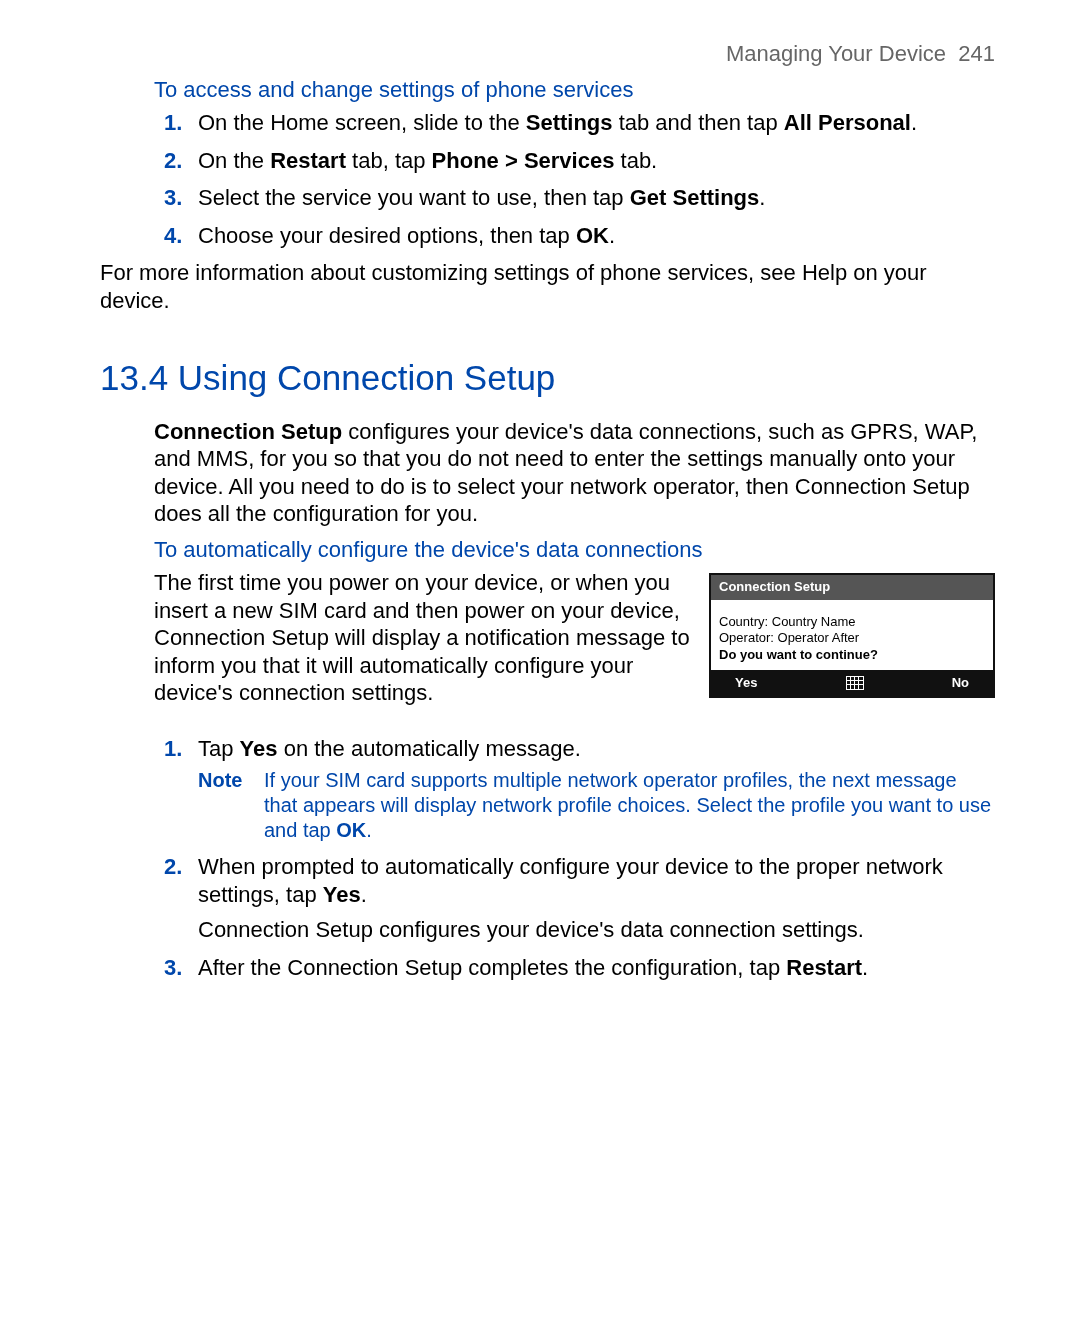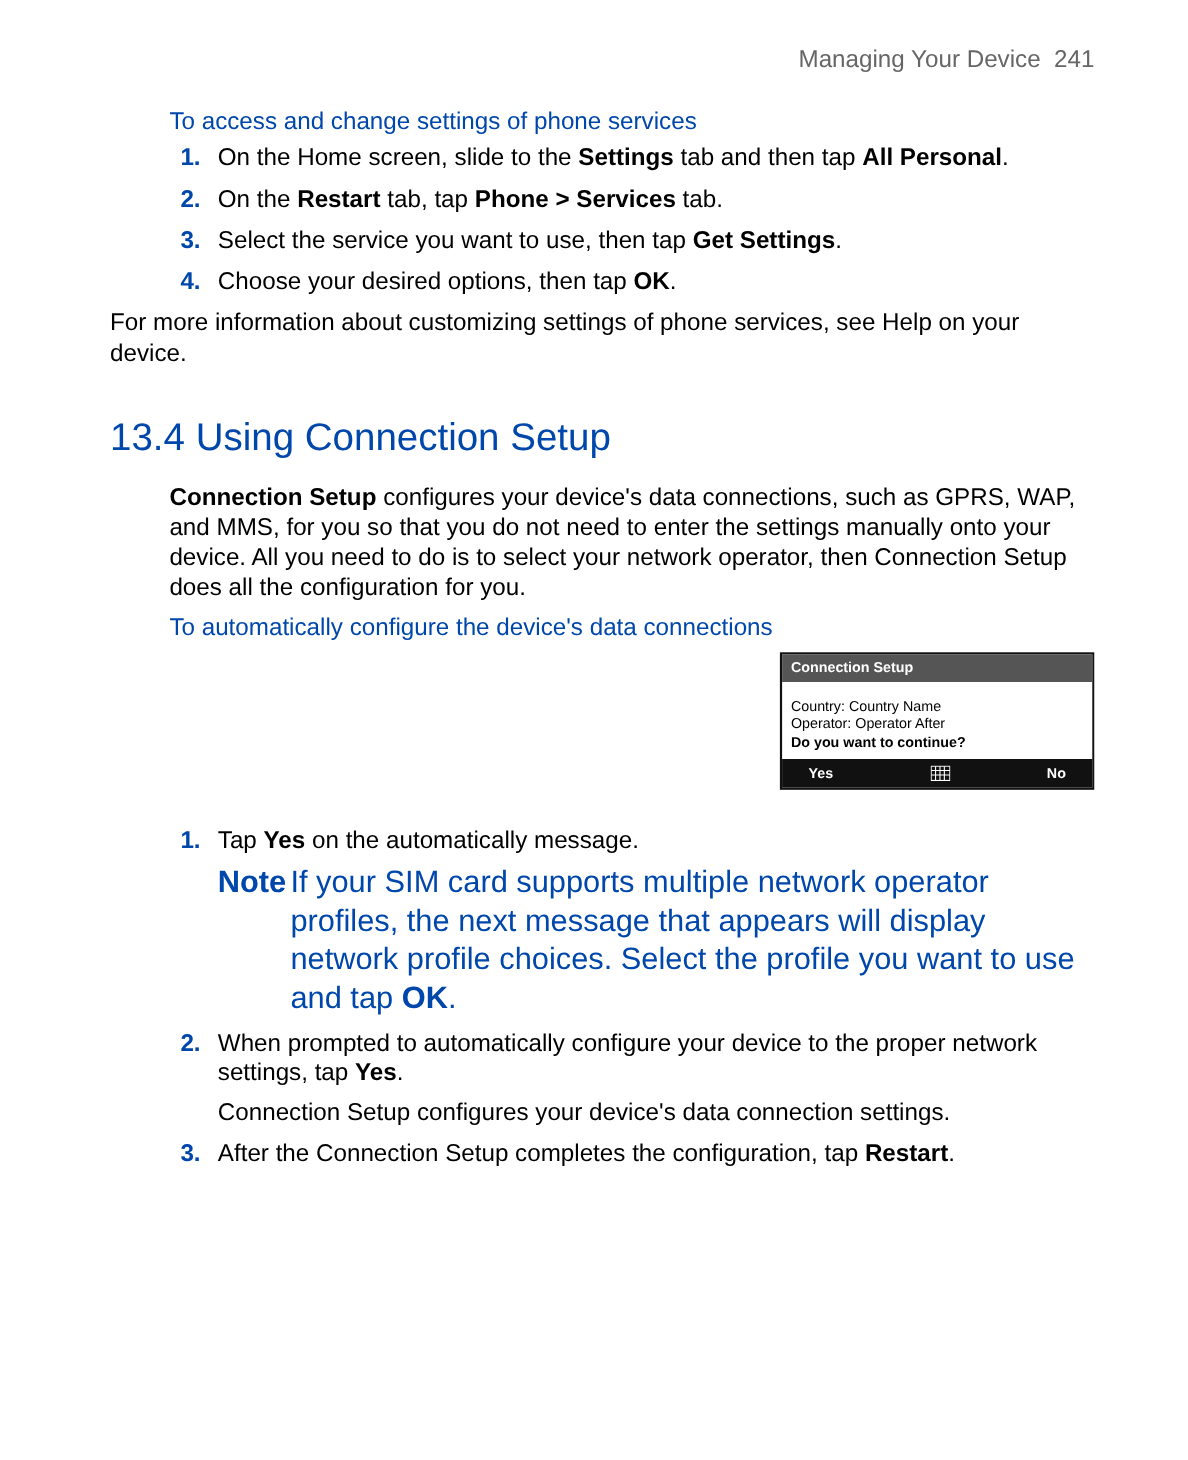--- a/index.html
+++ b/index.html
@@ -10,21 +10,21 @@
     box-sizing: border-box;
     color: #000;
     line-height: 1.25;
     font-size: 22px;
     background: #fff;
   }
   .page-header {
     text-align: right;
     color: #666;
     font-size: 22px;
-    margin-bottom: 28px;
+    margin-bottom: 8px;
   }
   .sub-heading {
     color: #0047AB;
     font-weight: normal;
     font-size: 22px;
     margin: 8px 0 6px 54px;
   }
   .section-heading {
     color: #0047AB;
     font-weight: normal;
@@ -93,21 +93,21 @@
   }
   .kbicon {
     width: 18px; height: 14px;
     display: inline-block;
   }
   .kbicon svg { display:block; }
   .note-row {
     display: flex;
     margin: 6px 0 8px 0;
     color: #0047AB;
-    font-size: 28px;
+    font-size: 20px;
     line-height: 1.25;
   }
   .note-row .note-label {
     font-weight: bold;
     min-width: 66px;
   }
   .note-row .note-text { flex: 1; }
 </style>
 </head>
 <body>
@@ -152,20 +152,21 @@
             <line x1="0.5" y1="4.5" x2="17.5" y2="4.5" stroke="#fff"></line>
             <line x1="0.5" y1="8.5" x2="17.5" y2="8.5" stroke="#fff"></line>
             <line x1="4.5" y1="0.5" x2="4.5" y2="13.5" stroke="#fff"></line>
             <line x1="8.5" y1="0.5" x2="8.5" y2="13.5" stroke="#fff"></line>
             <line x1="12.5" y1="0.5" x2="12.5" y2="13.5" stroke="#fff"></line>
           </svg>
       </span>
       <span>No</span>
     </div>
   </div>
+  <p>The first time you power on your device, or when you insert a new SIM card and then power on your device, Connection Setup will display a notification message to inform you that it will automatically configure your device's connection settings.</p>
 </div>
 
 <ol class="num-list" style="margin-top:24px;">
   <li>
     <span class="num">1.</span>
     <span>Tap </span><b>Yes</b><span> on the automatically message.</span>
     <div class="note-row">
       <div class="note-label">Note</div>
       <div class="note-text"><span>If your SIM card supports multiple network operator profiles, the next message that appears will display network profile choices. Select the profile you want to use and tap </span><b>OK</b><span>.</span></div>
     </div>

